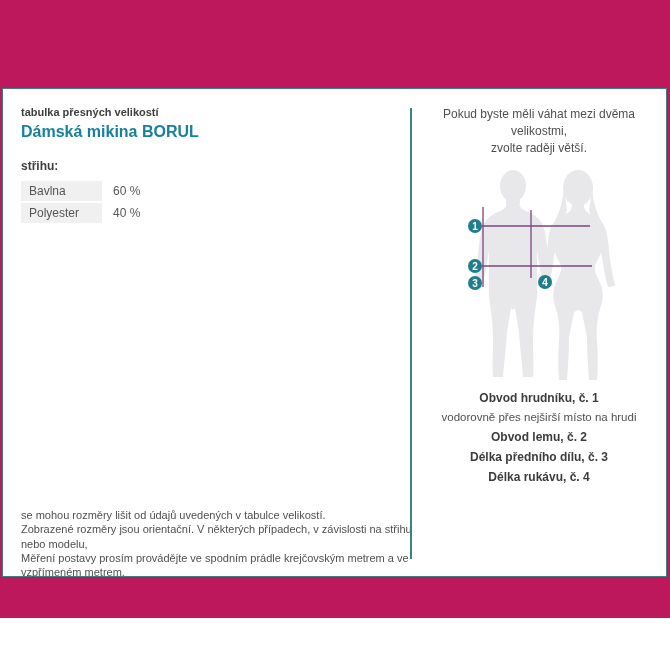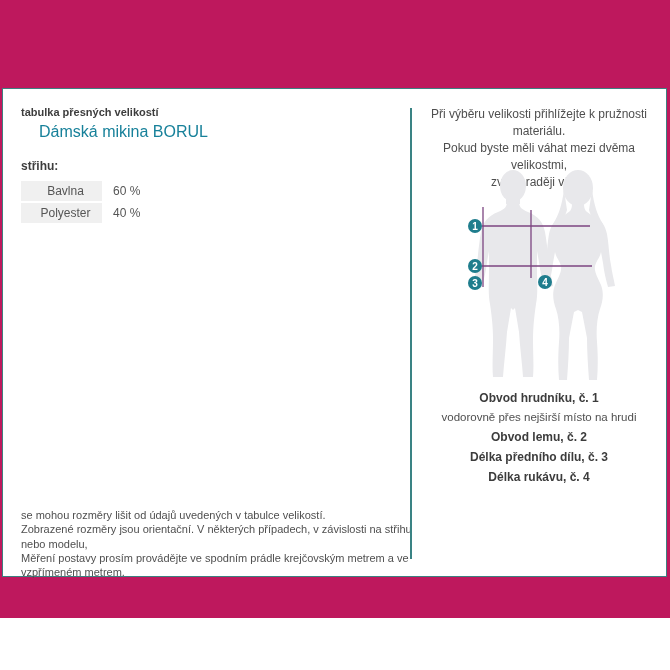--- a/index.html
+++ b/index.html
@@ -12,32 +12,32 @@
     position:absolute; left:2px; top:88px; width:665px; height:489px;
     border:1.5px solid #3d7f80; background:#ffffff;
   }
   
   .eyebrow {
     position:absolute; left:18px; top:17px;
     font-size:11px; font-weight:bold; color:#3d3d3d;
   }
   .title {
     position:absolute; left:18px; top:34px;
-    font-size:16px; font-weight:normal; color:#17819a;margin-left:18px;
+    font-size:16px; font-weight:bold; color:#17819a;
   }
   .comp-label {
     position:absolute; left:18px; top:70px;
     font-size:12px; font-weight:bold; color:#3d3d3d;
   }
   .comp-table { position:absolute; left:18px; top:92px; width:220px; }
   .comp-row { position:relative; height:20px; margin-bottom:2px; }
   .comp-cell-label {
     position:absolute; left:0; top:0; width:81px; height:20px;
     background:#f0f0f0; color:#555555; font-size:12px;
-    line-height:20px; padding-left:8px;text-align:center;
+    line-height:20px; padding-left:8px;
   }
   .comp-cell-value {
     position:absolute; left:92px; top:0; height:20px;
     color:#555555; font-size:12px; line-height:20px;
   }
   .disclaimer {
     position:absolute; left:18px; top:419px; width:392px;
     font-size:11px; line-height:14.3px; color:#4f4f4f;
   }
   
@@ -88,21 +88,20 @@
 
     <div class="disclaimer">
       <div>se mohou rozměry lišit od údajů uvedených v tabulce velikostí.</div>
       <div>Zobrazené rozměry jsou orientační. V některých případech, v závislosti na střihu nebo modelu,</div>
       <div>Měření postavy prosím provádějte ve spodním prádle krejčovským metrem a ve vzpřímeném metrem.</div>
     </div>
 
     <div class="divider"></div>
 
     <div class="intro">
-      <div>Při výběru velikosti přihlížejte k pružnosti materiálu.</div>
       <div>Pokud byste měli váhat mezi dvěma velikostmi,</div>
       <div>zvolte raději větší.</div>
     </div>
 
     <div class="figure-wrap">
       <svg width="190" height="230" viewBox="0 0 190 230" xmlns="http://www.w3.org/2000/svg">
 
         <g fill="#e8e8eb">
           <ellipse cx="63" cy="26" rx="13" ry="16"></ellipse>
           <rect x="56" y="33" width="14" height="11"></rect>

